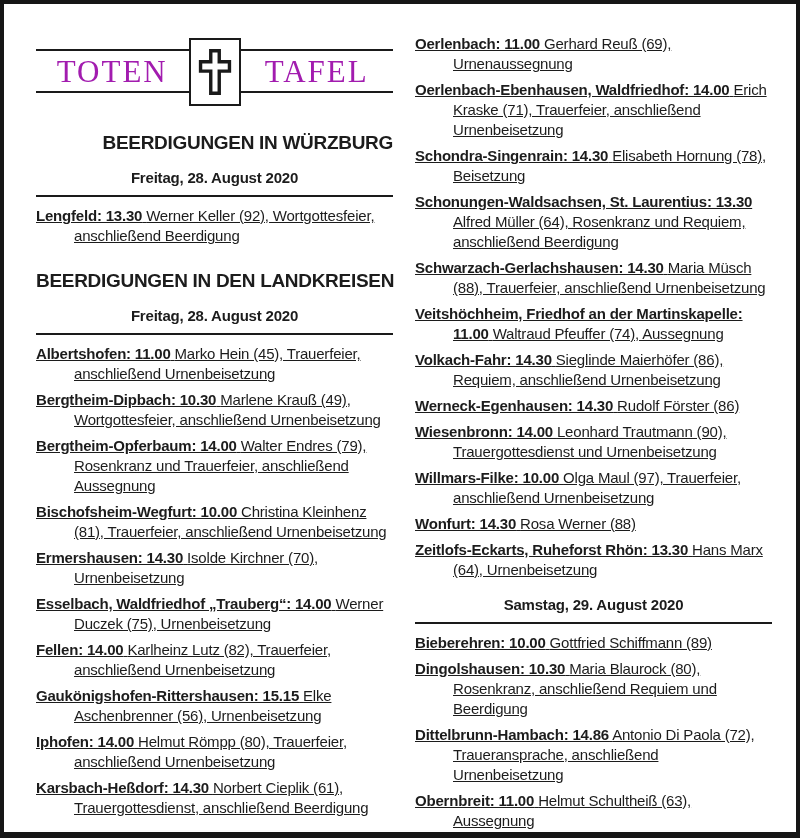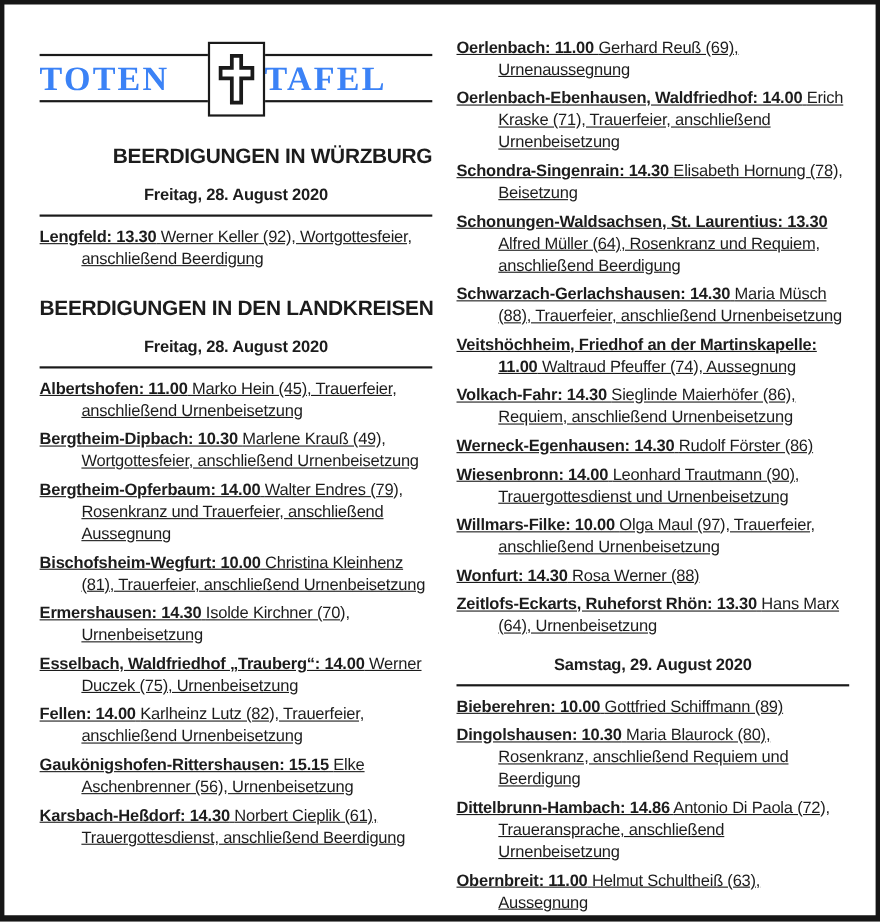--- a/index.html
+++ b/index.html
@@ -20,25 +20,26 @@
   .col { flex: 1 1 0; min-width: 0; }
 
   
   .logo { position: relative; height: 68px; margin: 4px 0 26px 0; }
   .logo-line { position: absolute; left: 0; right: 0; height: 2px; background: #1a1a1a; }
   .logo-line.top { top: 11px; }
   .logo-line.bottom { top: 53px; }
   .logo-row { position: absolute; inset: 0; display: flex; align-items: center; }
   .logo-word {
     flex: 1 1 0;
+    text-align: center;
     font-family: "Liberation Serif", serif;
-    font-weight: 700;
+    font-weight: 400;
     font-size: 31px;
     letter-spacing: 2px;
-    color: #3b82f6;
+    color: #a21caf;
     white-space: nowrap;
   }
   .cross-box {
     box-sizing: border-box;
     width: 52px; height: 68px;
     background: #ffffff;
     border: 2px solid #1a1a1a;
     display: flex; align-items: center; justify-content: center;
     z-index: 1;
   }
@@ -121,20 +122,21 @@
 
         <p class="entry"><b>Ermershausen: 14.30</b> <span>Isolde Kirchner (70), Urnenbeisetzung</span></p>
 
         <p class="entry"><b>Esselbach, Waldfriedhof „Trauberg“: 14.00</b> <span>Werner Duczek (75), Urnenbeisetzung</span></p>
 
         <p class="entry"><b>Fellen: 14.00</b> <span>Karlheinz Lutz (82), Trauerfeier, anschließend Urnenbeisetzung</span></p>
 
         <p class="entry"><b>Gaukönigshofen-Rittershausen: 15.15</b> <span>Elke Aschenbrenner (56), Urnenbeisetzung</span></p>
 
 
+        <p class="entry"><b>Iphofen: 14.00</b> <span>Helmut Römpp (80), Trauerfeier, anschließend Urnenbeisetzung</span></p>
 
         <p class="entry"><b>Karsbach-Heßdorf: 14.30</b> <span>Norbert Cieplik (61), Trauergottesdienst, anschließend Beerdigung</span></p>
 
       </div>
 
   </div>
 
   <div class="col">
 
     <div class="entries">

